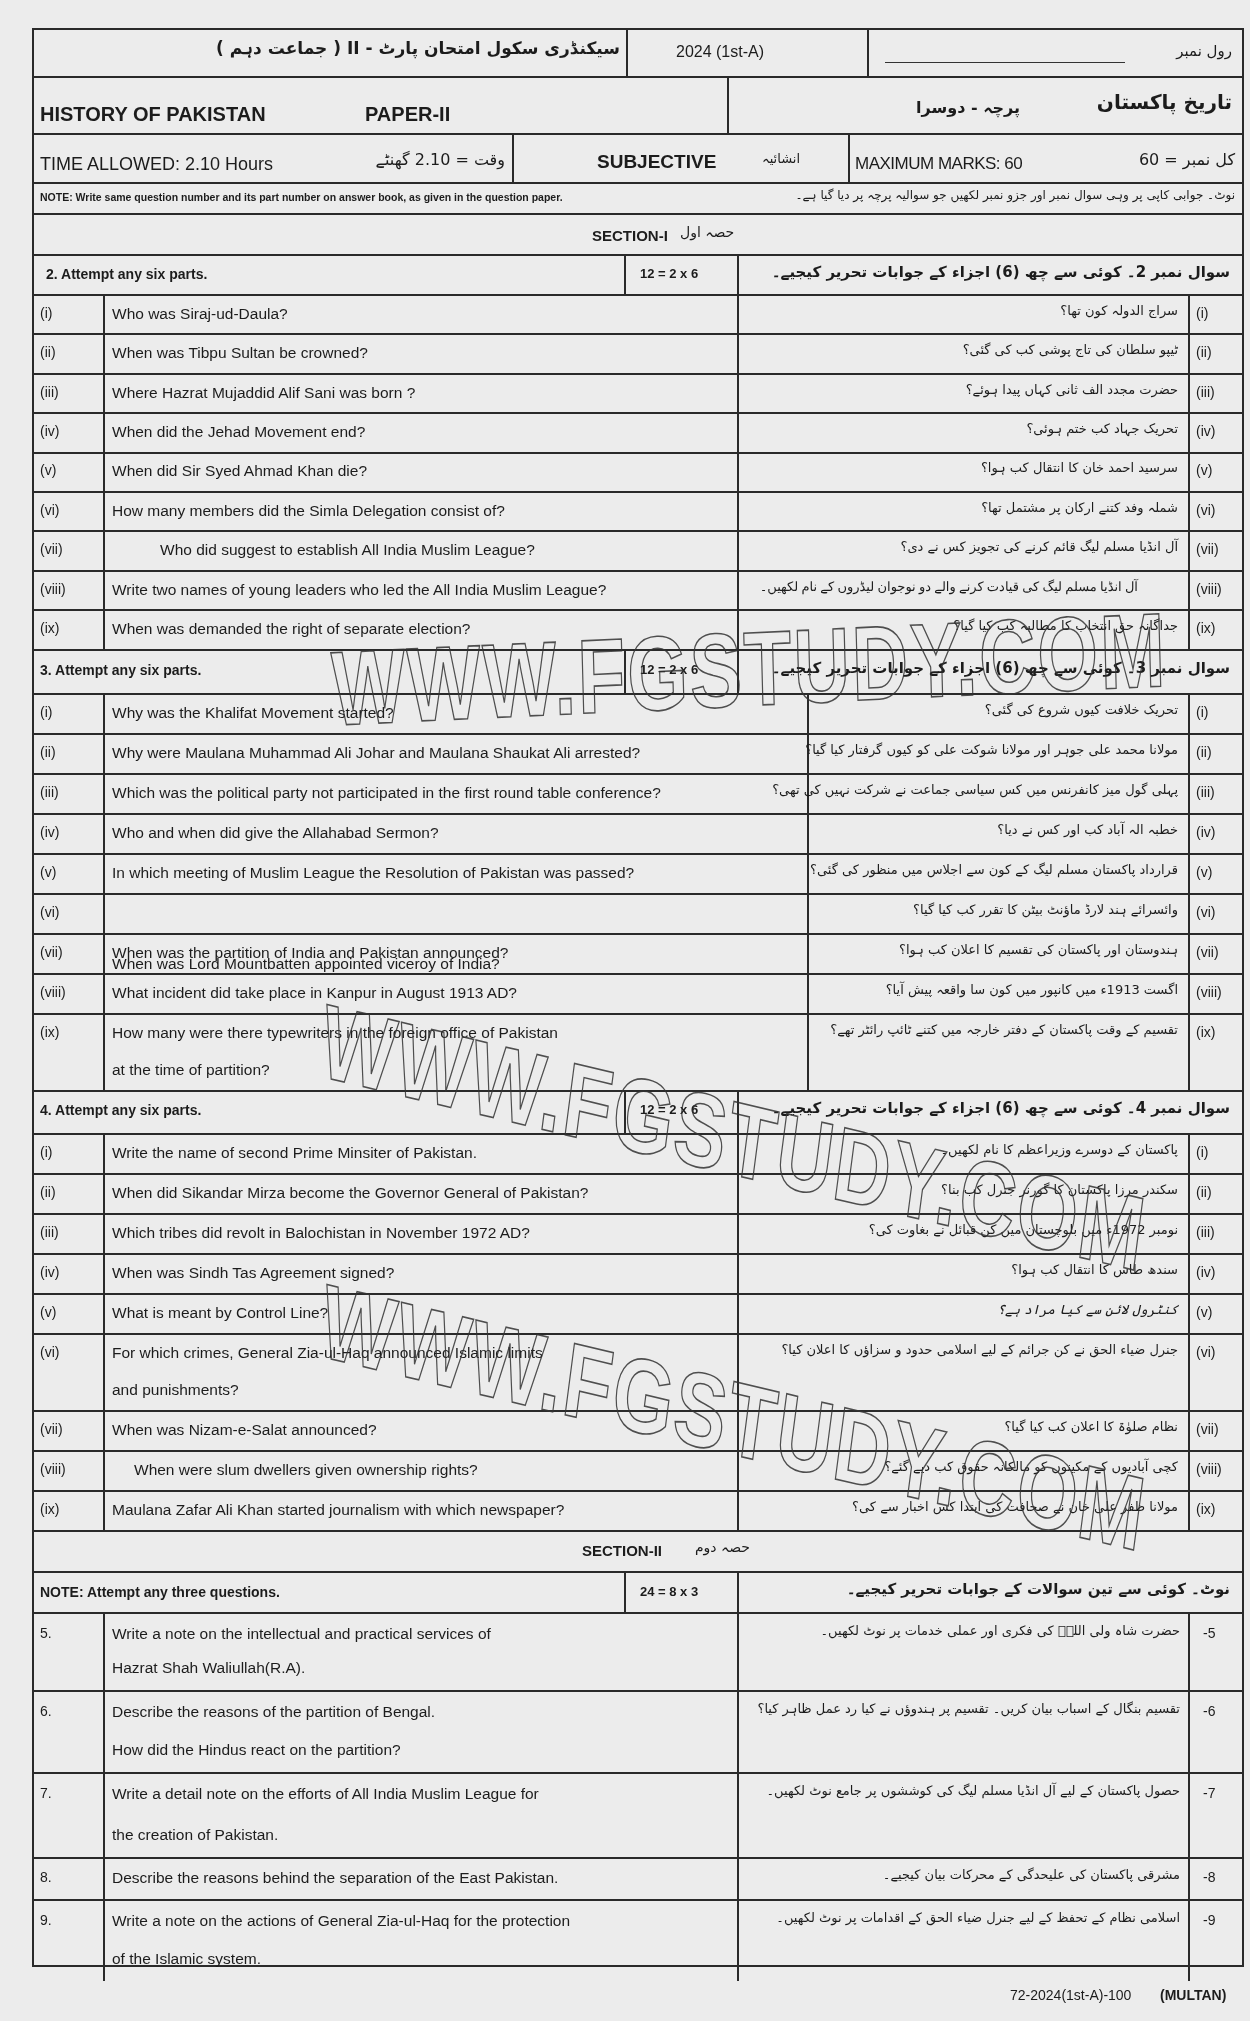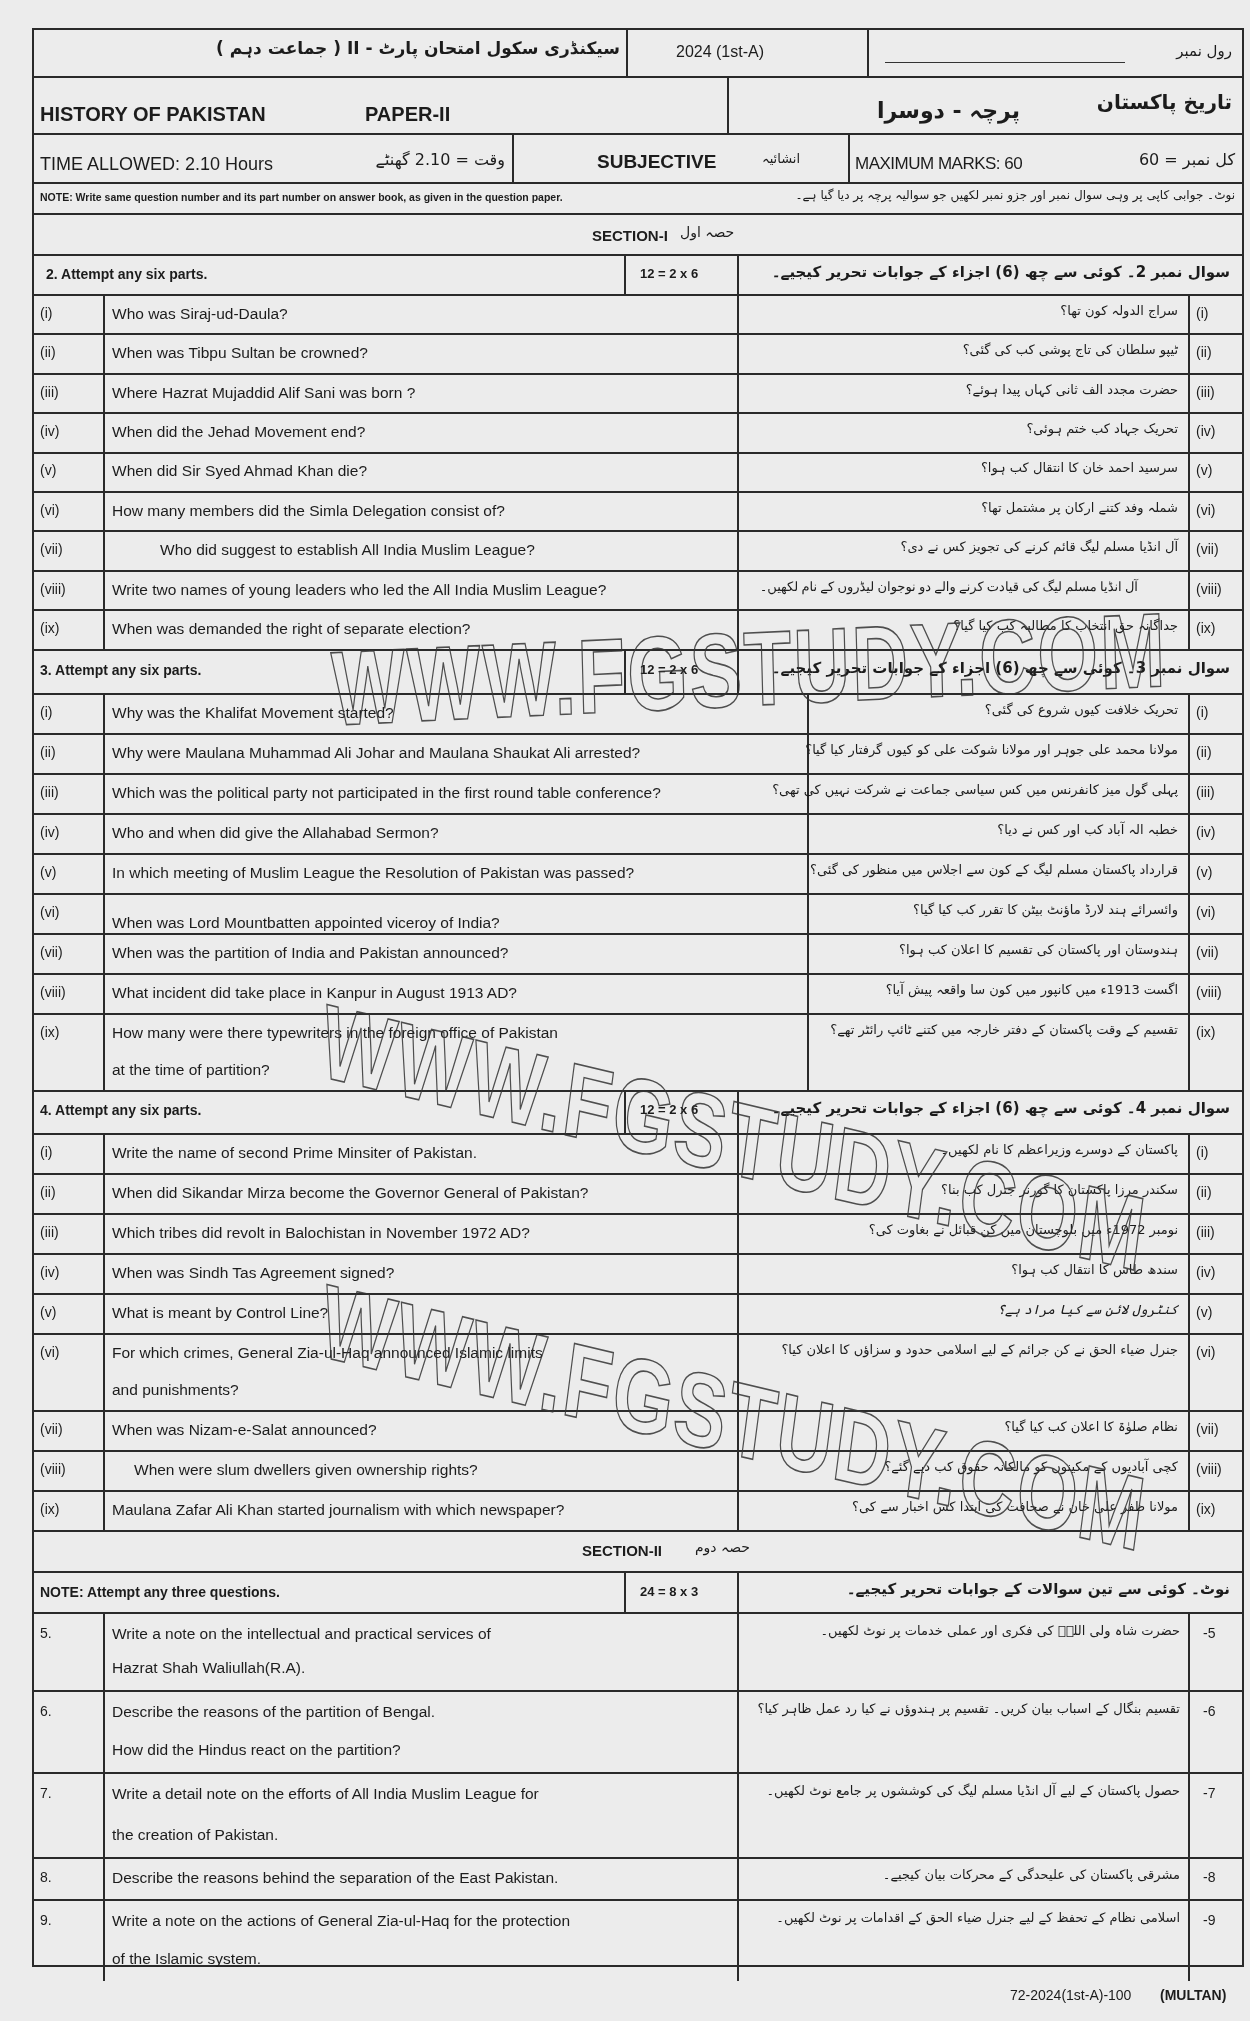--- a/index.html
+++ b/index.html
@@ -34,21 +34,21 @@
 <div class="vline" style="left:512px;top:134px;height:49px;"></div>
 <div class="vline" style="left:848px;top:134px;height:49px;"></div>
 
 <div class="txt b urdu" style="left:150px;top:40px;width:470px;font-size:17px;">سیکنڈری سکول امتحان پارٹ - II ( جماعت دہم )</div>
 <div class="txt" style="left:676px;top:44px;font-size:16px;">2024  (1st-A)</div>
 <div class="abs" style="left:885px;top:62px;width:240px;height:1px;border-top:1.5px solid #333;"></div>
 <div class="txt urdu" style="left:1140px;top:44px;width:92px;">رول نمبر</div>
 
 <div class="txt b" style="left:40px;top:104px;font-size:20px;">HISTORY OF PAKISTAN</div>
 <div class="txt b" style="left:365px;top:104px;font-size:20px;">PAPER-II</div>
-<div class="txt b urdu" style="left:780px;top:100px;width:240px;font-size:22px;">پرچہ - دوسرا</div>
+<div class="txt b urdu" style="left:780px;top:100px;width:240px;font-size:16px;">پرچہ - دوسرا</div>
 <div class="txt b urdu" style="left:1040px;top:92px;width:192px;font-size:20px;">تاریخ پاکستان</div>
 
 <div class="txt" style="left:40px;top:155px;font-size:18px;">TIME ALLOWED: 2.10  Hours</div>
 <div class="txt urdu" style="left:360px;top:152px;width:145px;font-size:16px;">وقت = 2.10 گھنٹے</div>
 <div class="txt b" style="left:597px;top:152px;font-size:19px;">SUBJECTIVE</div>
 <div class="txt urdu" style="left:730px;top:152px;width:70px;font-size:13px;">انشائیہ</div>
 <div class="txt" style="left:855px;top:155px;font-size:17px;letter-spacing:-0.5px;">MAXIMUM MARKS: 60</div>
 <div class="txt urdu" style="left:1100px;top:152px;width:135px;font-size:16px;">کل نمبر = 60</div>
 
 <div class="txt b" style="left:40px;top:192px;font-size:10.5px;">NOTE: Write same question number and its part number on answer book, as given in the question paper.</div>
@@ -180,21 +180,21 @@
     <div class="vline" style="left:1188px;top:852.5999999999998px;height:40px;"></div>
     <div class="txt " style="left:40px;top:864.5999999999998px;font-size:14px;">(v)</div>
     <div class="txt " style="left:112px;top:864.5999999999998px;font-size:15.5px;">In which meeting of Muslim League the Resolution of Pakistan was passed?</div>
     <div class="txt urdu" style="left:815px;top:862.5999999999998px;width:363px;font-size:13px;">قرارداد پاکستان مسلم لیگ کے کون سے اجلاس میں منظور کی گئی؟</div>
     <div class="txt " style="left:1196px;top:864.5999999999998px;font-size:14px;">(v)</div>
     <div class="hline" style="left:32px;top:932.5999999999998px;width:1212px;"></div>
     <div class="vline" style="left:103px;top:892.5999999999998px;height:40px;"></div>
     <div class="vline" style="left:807px;top:892.5999999999998px;height:40px;"></div>
     <div class="vline" style="left:1188px;top:892.5999999999998px;height:40px;"></div>
     <div class="txt " style="left:40px;top:904.5999999999998px;font-size:14px;">(vi)</div>
-    <div class="txt " style="left:112px;top:915px;font-size:15.5px;">When was Lord Mountbatten appointed viceroy of India?</div>
+    <div class="txt " style="left:112px;top:956px;font-size:15.5px;">When was Lord Mountbatten appointed viceroy of India?</div>
     <div class="txt urdu" style="left:815px;top:902.5999999999998px;width:363px;font-size:13px;">وائسرائے ہند لارڈ ماؤنٹ بیٹن کا تقرر کب کیا گیا؟</div>
     <div class="txt " style="left:1196px;top:904.5999999999998px;font-size:14px;">(vi)</div>
     <div class="hline" style="left:32px;top:972.5999999999998px;width:1212px;"></div>
     <div class="vline" style="left:103px;top:932.5999999999998px;height:40px;"></div>
     <div class="vline" style="left:807px;top:932.5999999999998px;height:40px;"></div>
     <div class="vline" style="left:1188px;top:932.5999999999998px;height:40px;"></div>
     <div class="txt " style="left:40px;top:944.5999999999998px;font-size:14px;">(vii)</div>
     <div class="txt " style="left:112px;top:944.5999999999998px;font-size:15.5px;">When was the partition of India and Pakistan announced?</div>
     <div class="txt urdu" style="left:815px;top:942.5999999999998px;width:363px;font-size:13px;">ہندوستان اور پاکستان کی تقسیم کا اعلان کب ہوا؟</div>
     <div class="txt " style="left:1196px;top:944.5999999999998px;font-size:14px;">(vii)</div>

